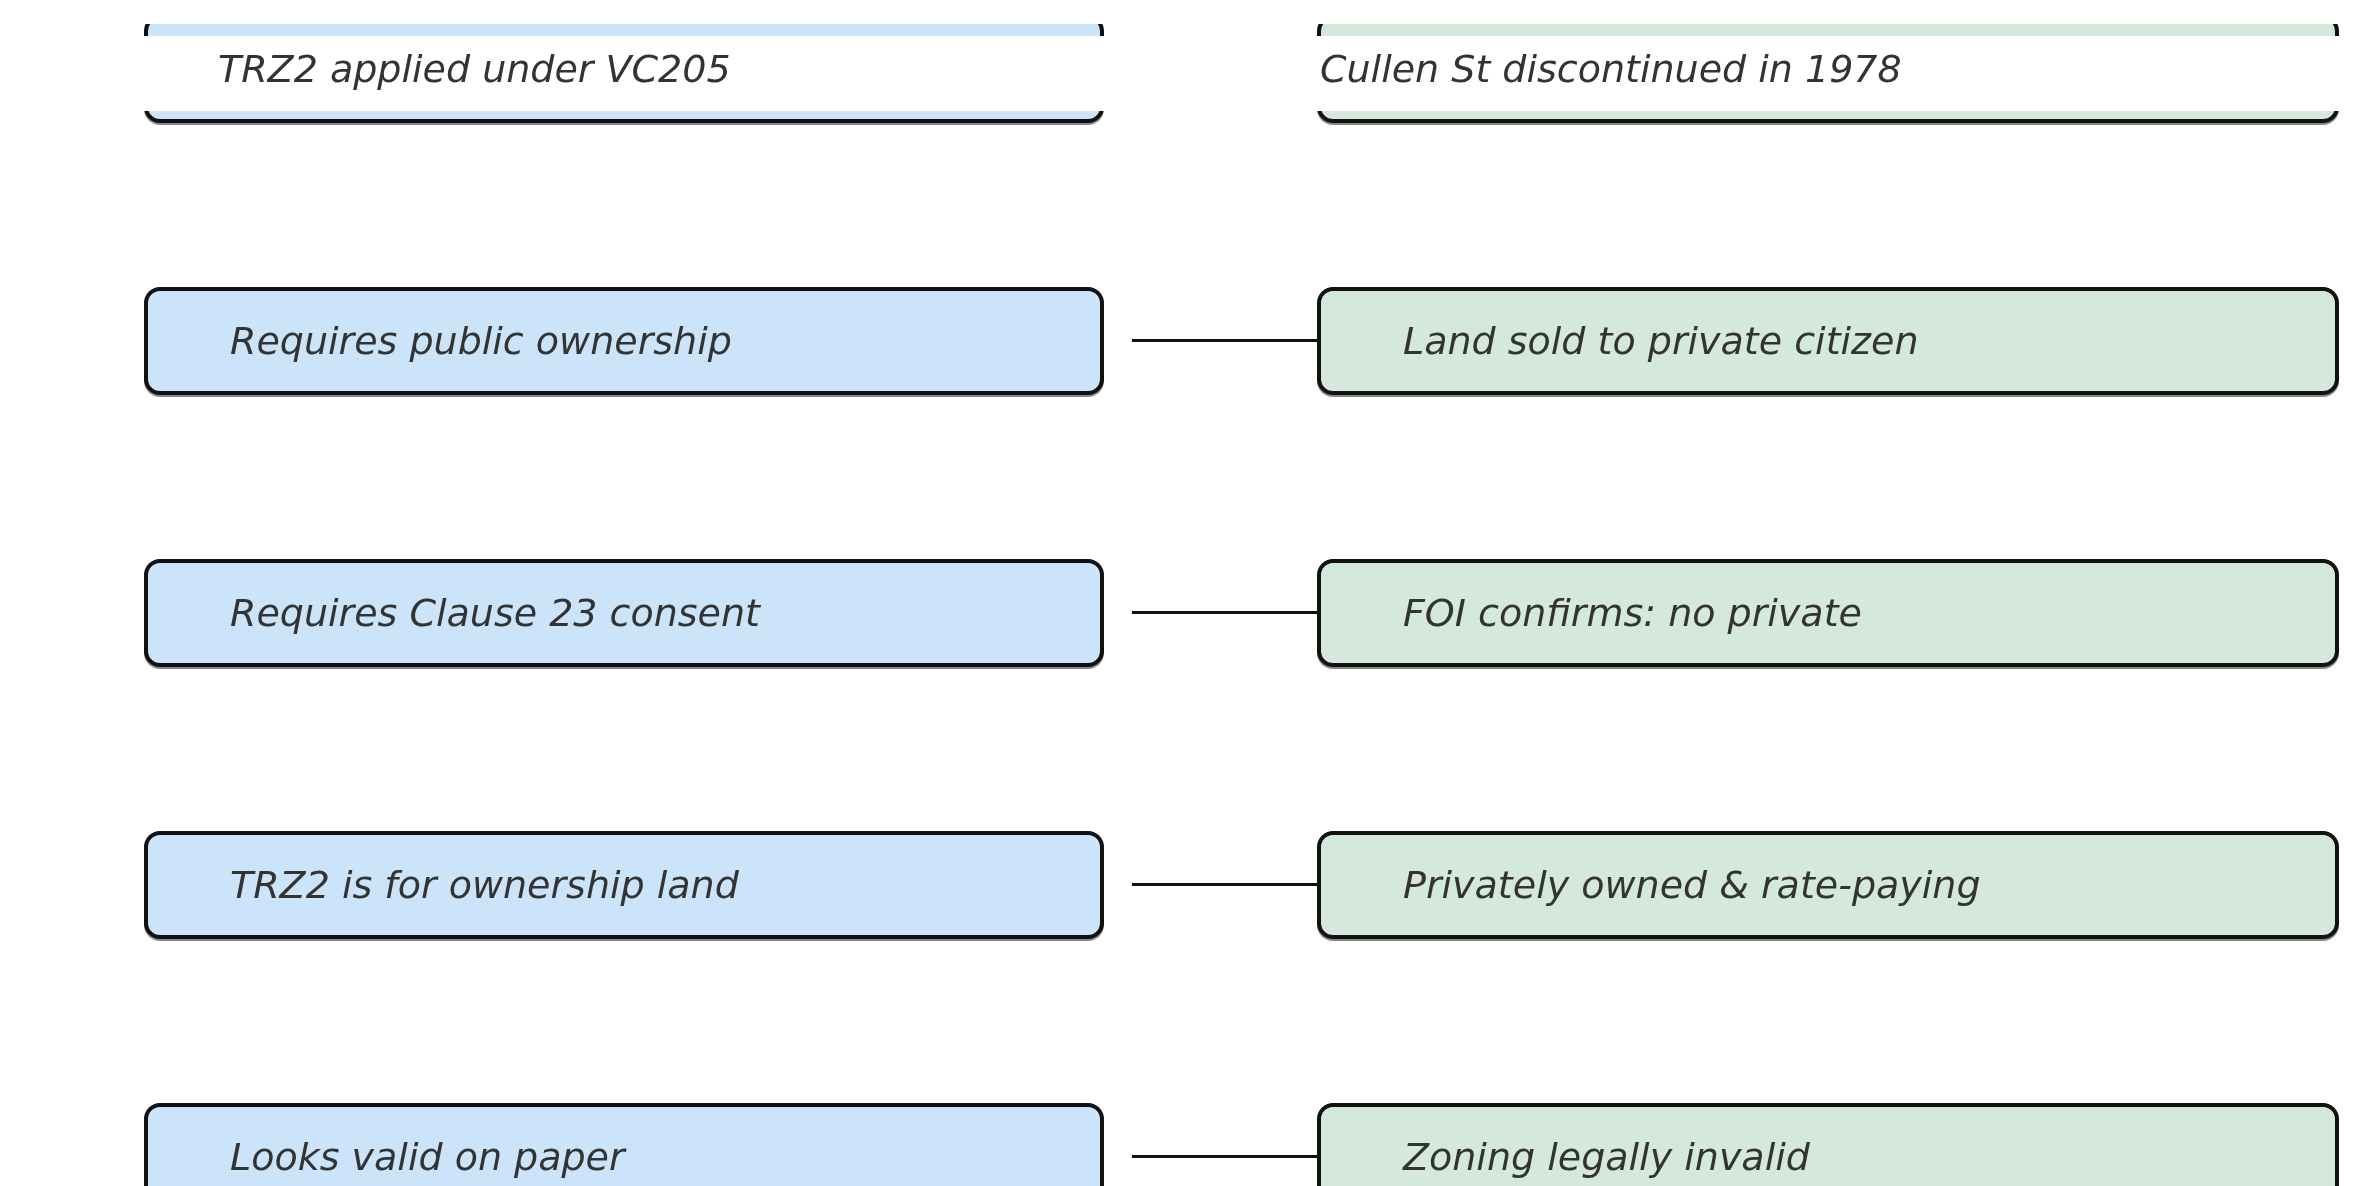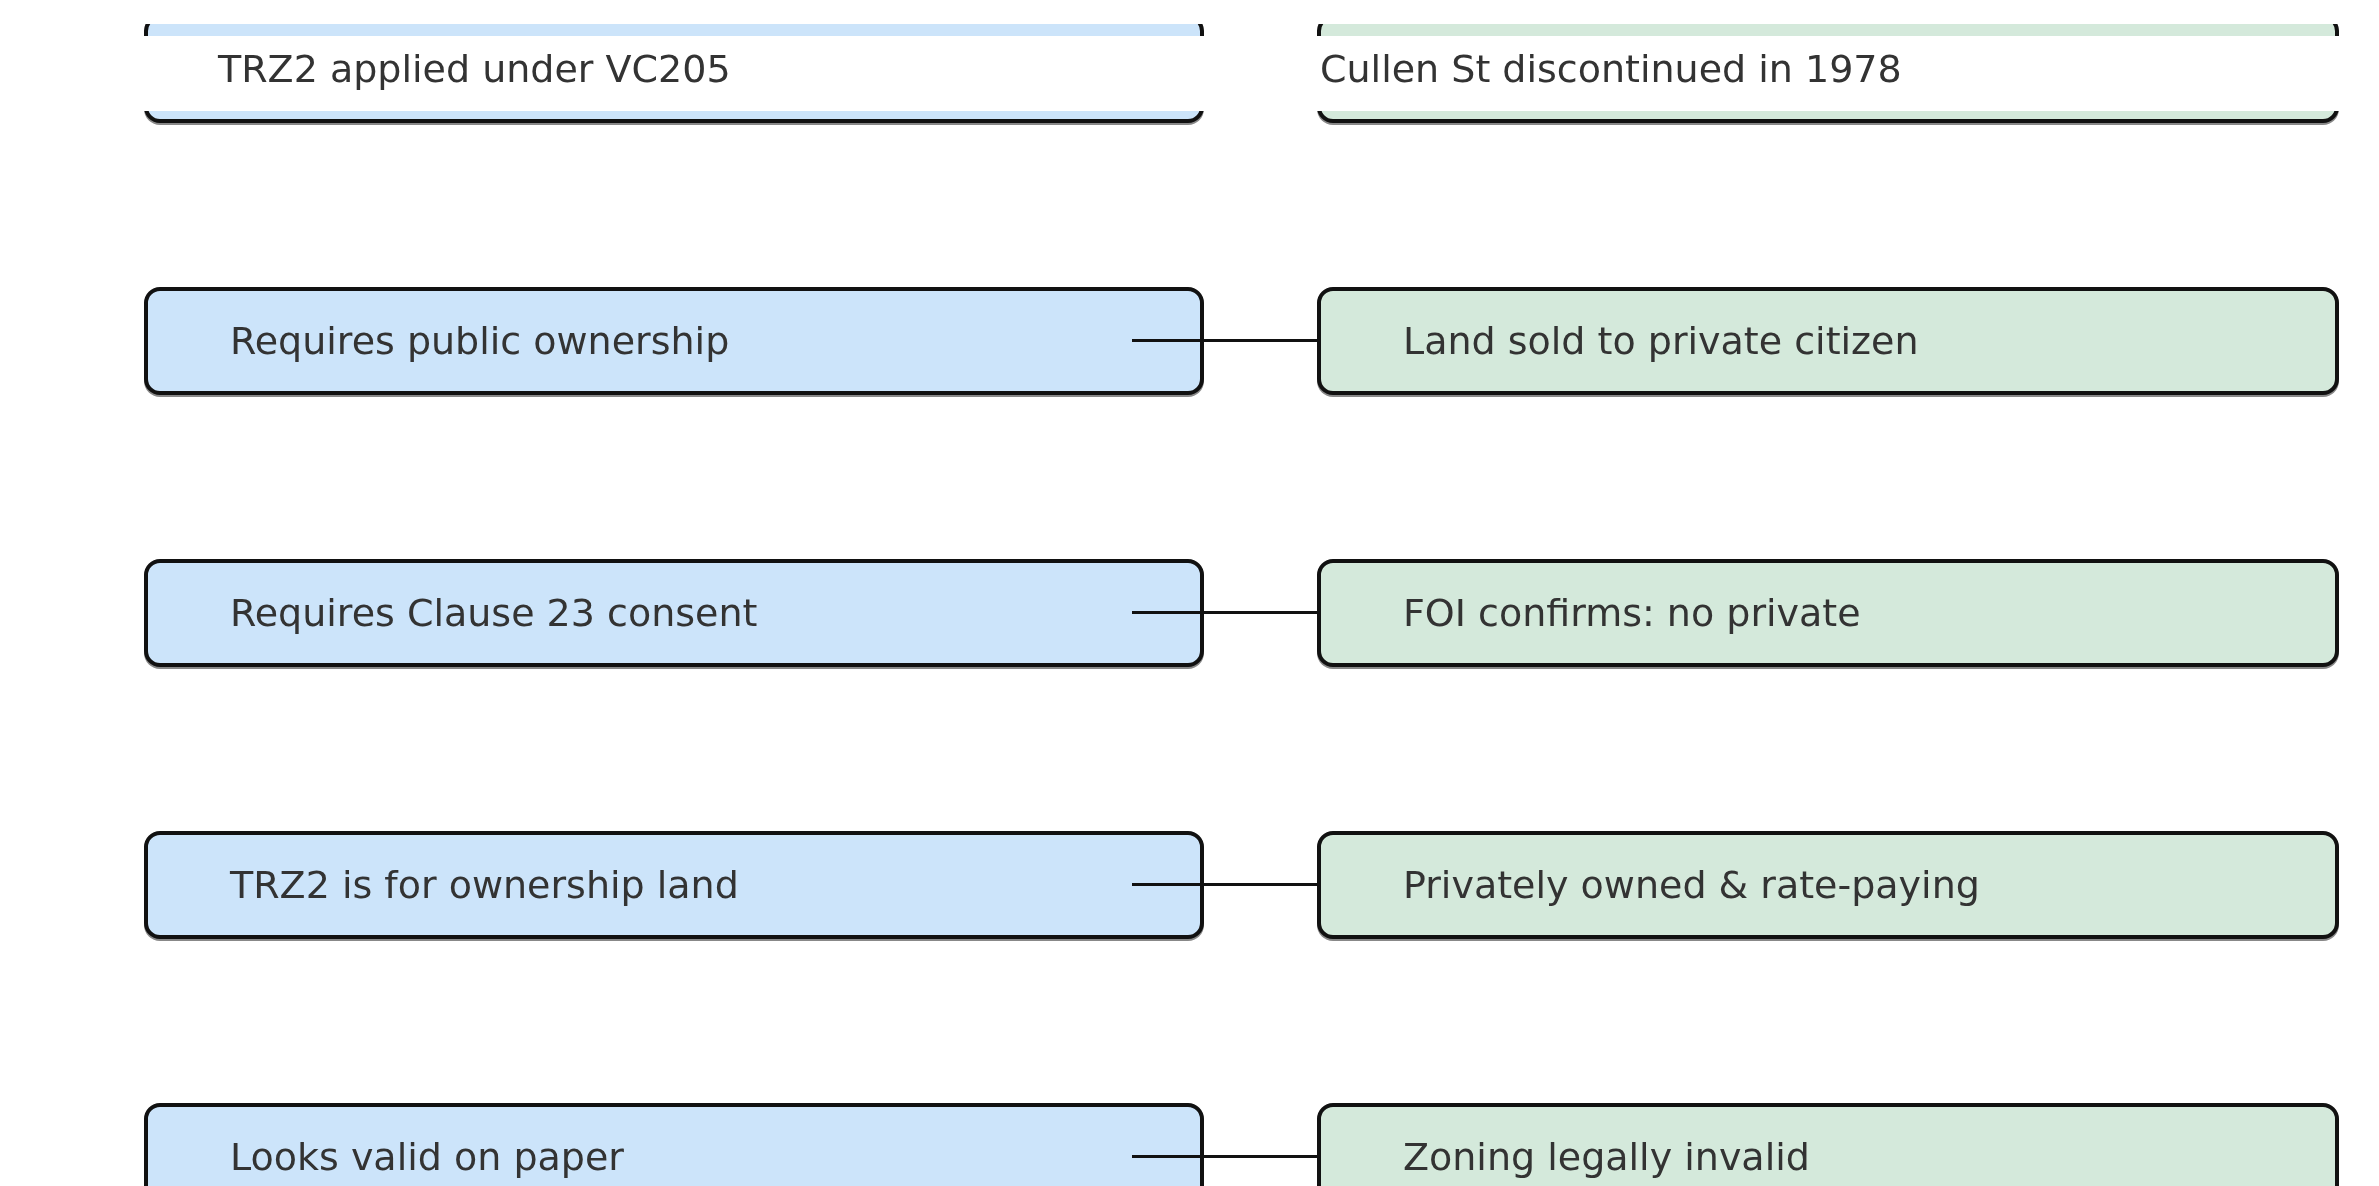--- a/index.html
+++ b/index.html
@@ -3,37 +3,37 @@
 <meta charset="utf-8">
 <style>
   :root{
     --claim-fill:#cce4fa;
     --fact-fill:#d4e9db;
     --border:#111111;
     --text:#333333;
     --connector:#111111;
     --background:#ffffff;
   }
-  *{margin:12px;padding:0;box-sizing:border-box;}
+  *{margin:12px;padding:0;box-sizing:border-box;font-style:italic;}
   html,body{width:2379px;height:1186px;overflow:hidden;background:var(--background);}
   body{position:relative;font-family:"DejaVu Sans","Liberation Sans",sans-serif;color:var(--text);}
 
   .box{
     position:absolute;
     height:108px;
     border:4px solid var(--border);
     border-radius:16px;
     display:flex;
     align-items:center;
     padding-left:70px;
     font-size:38px;
     color:var(--text);
     box-shadow:0 2px 0 rgba(17,17,17,0.5);
   }
-  .claim{left:108px;width:1060px;background:var(--claim-fill);}
+  .claim{left:108px;width:960px;background:var(--claim-fill);}
   .fact{left:1281px;width:1022px;background:var(--fact-fill);}
 
   .r1{top:-21px;}
   .r2{top:251px;}
   .r3{top:523px;}
   .r4{top:795px;}
   .r5{top:1067px;}
 
   .connector{
     position:absolute;

